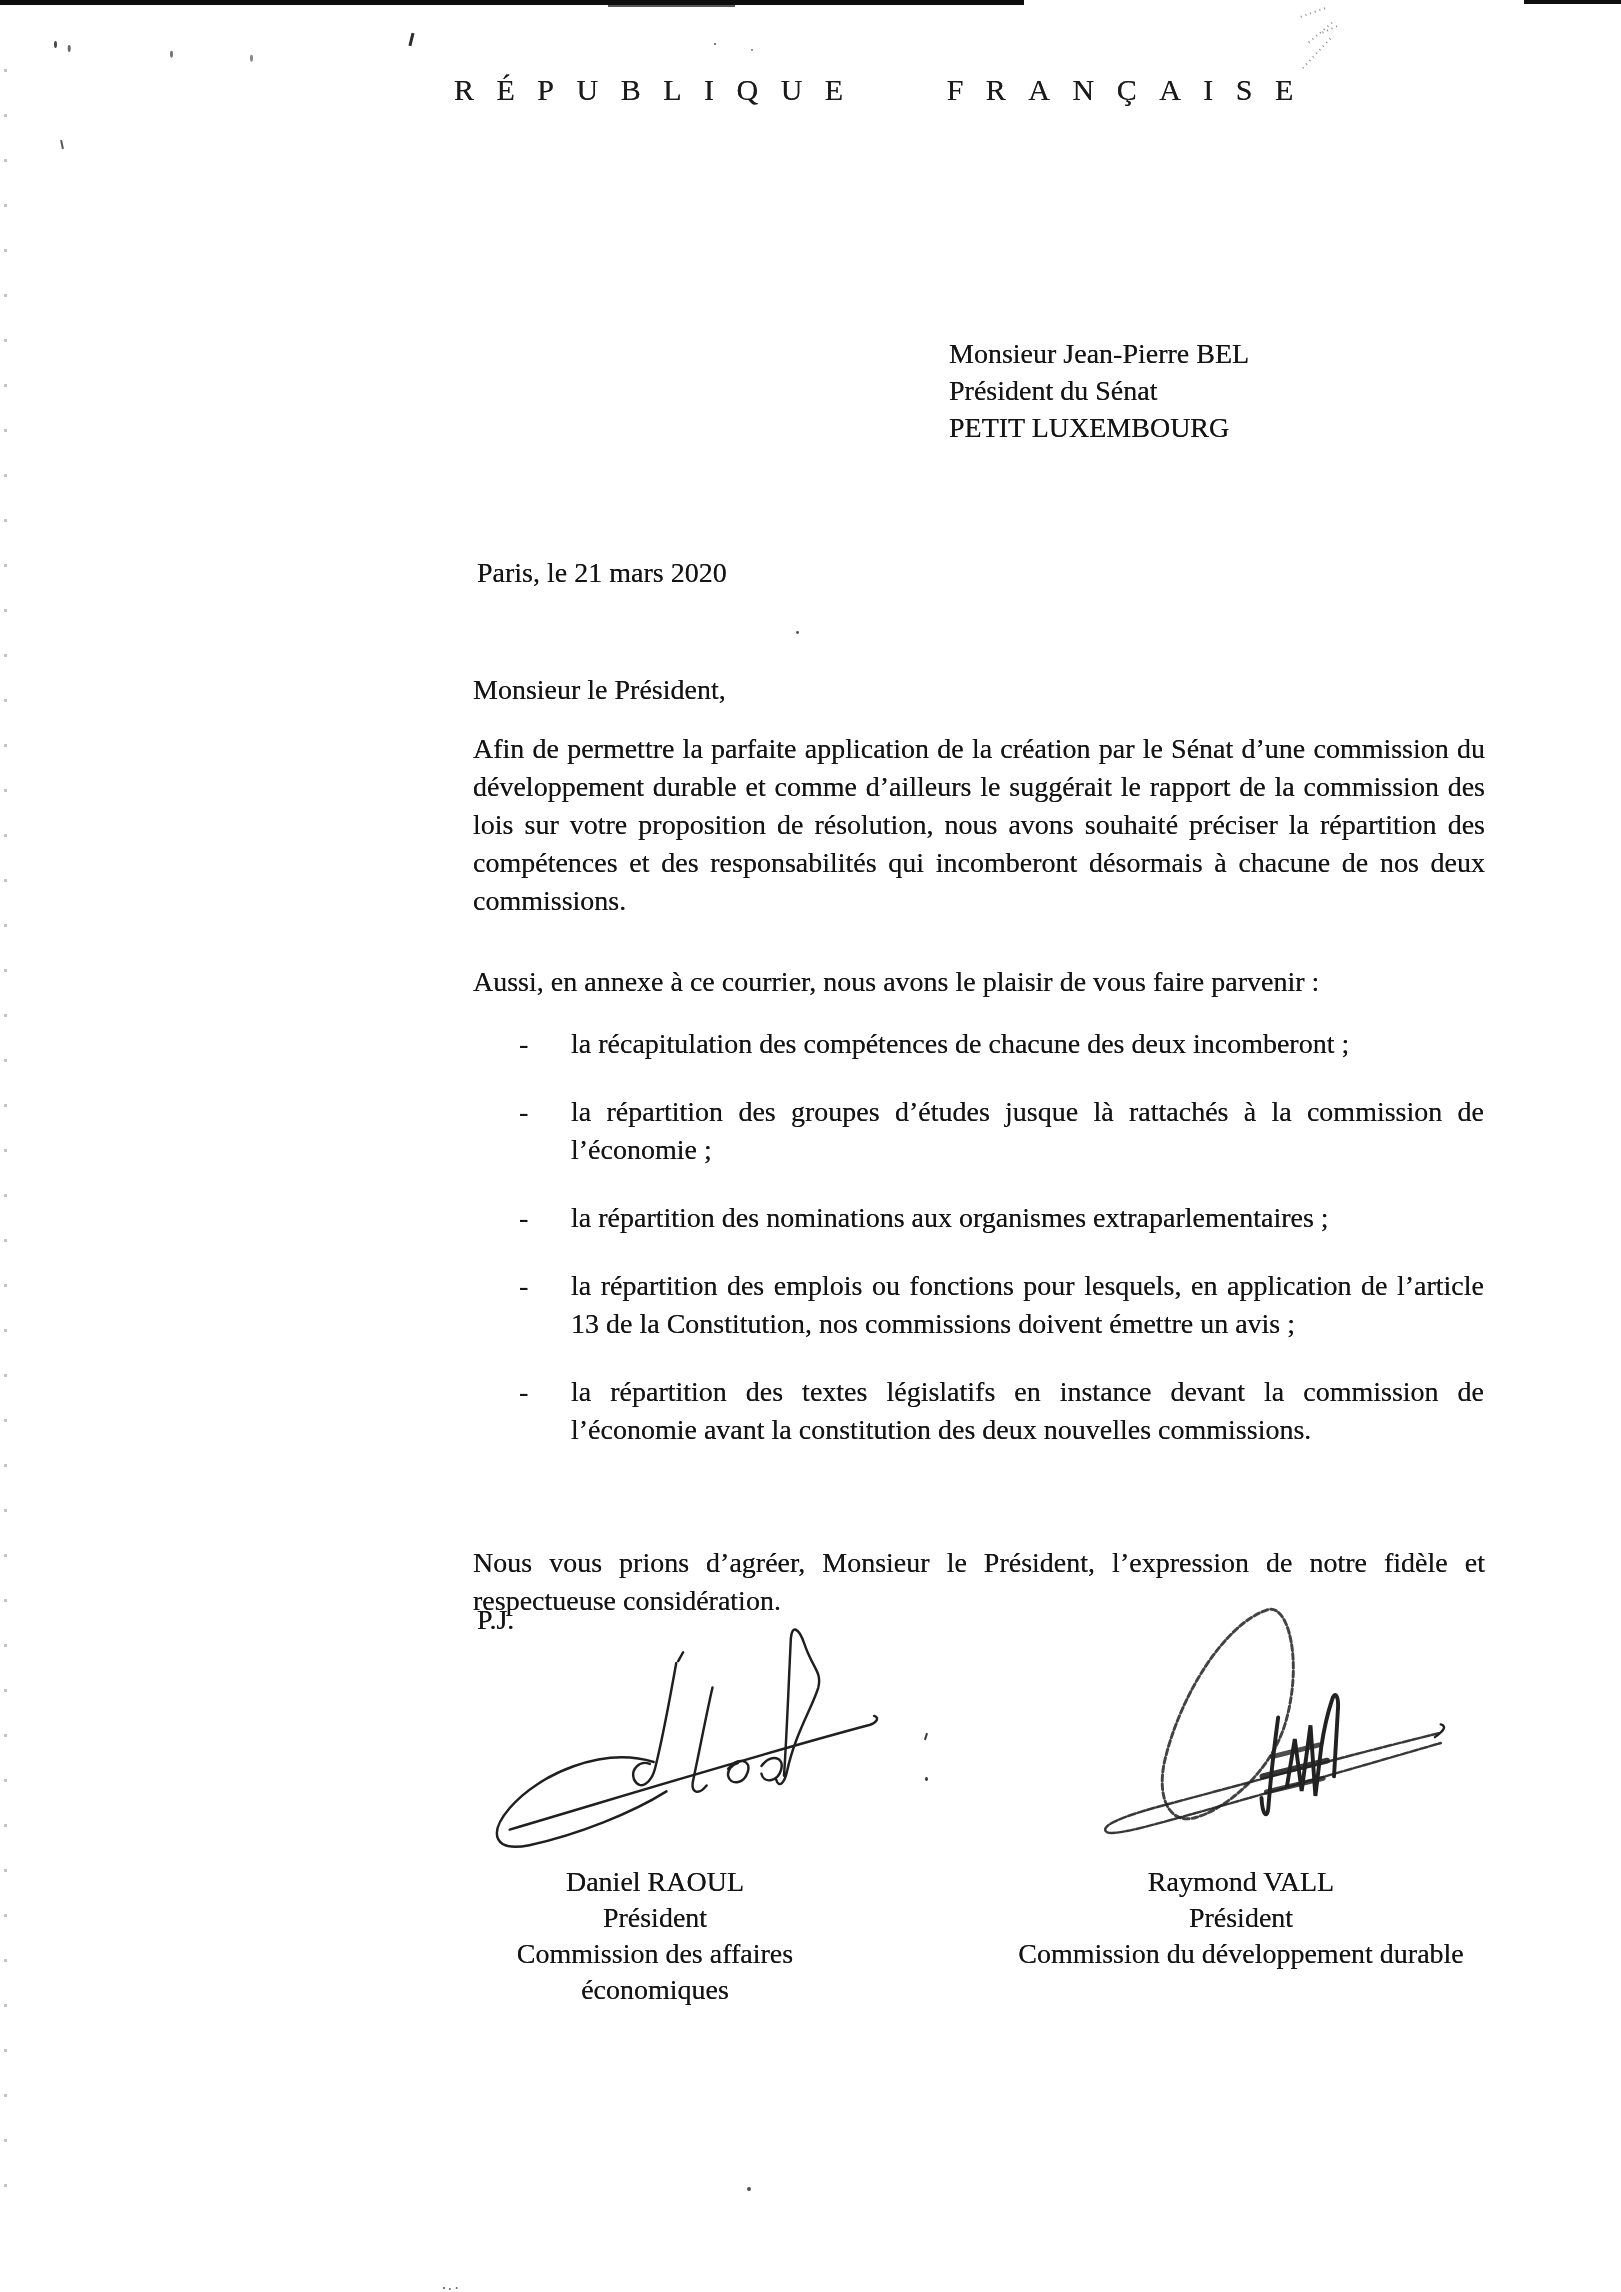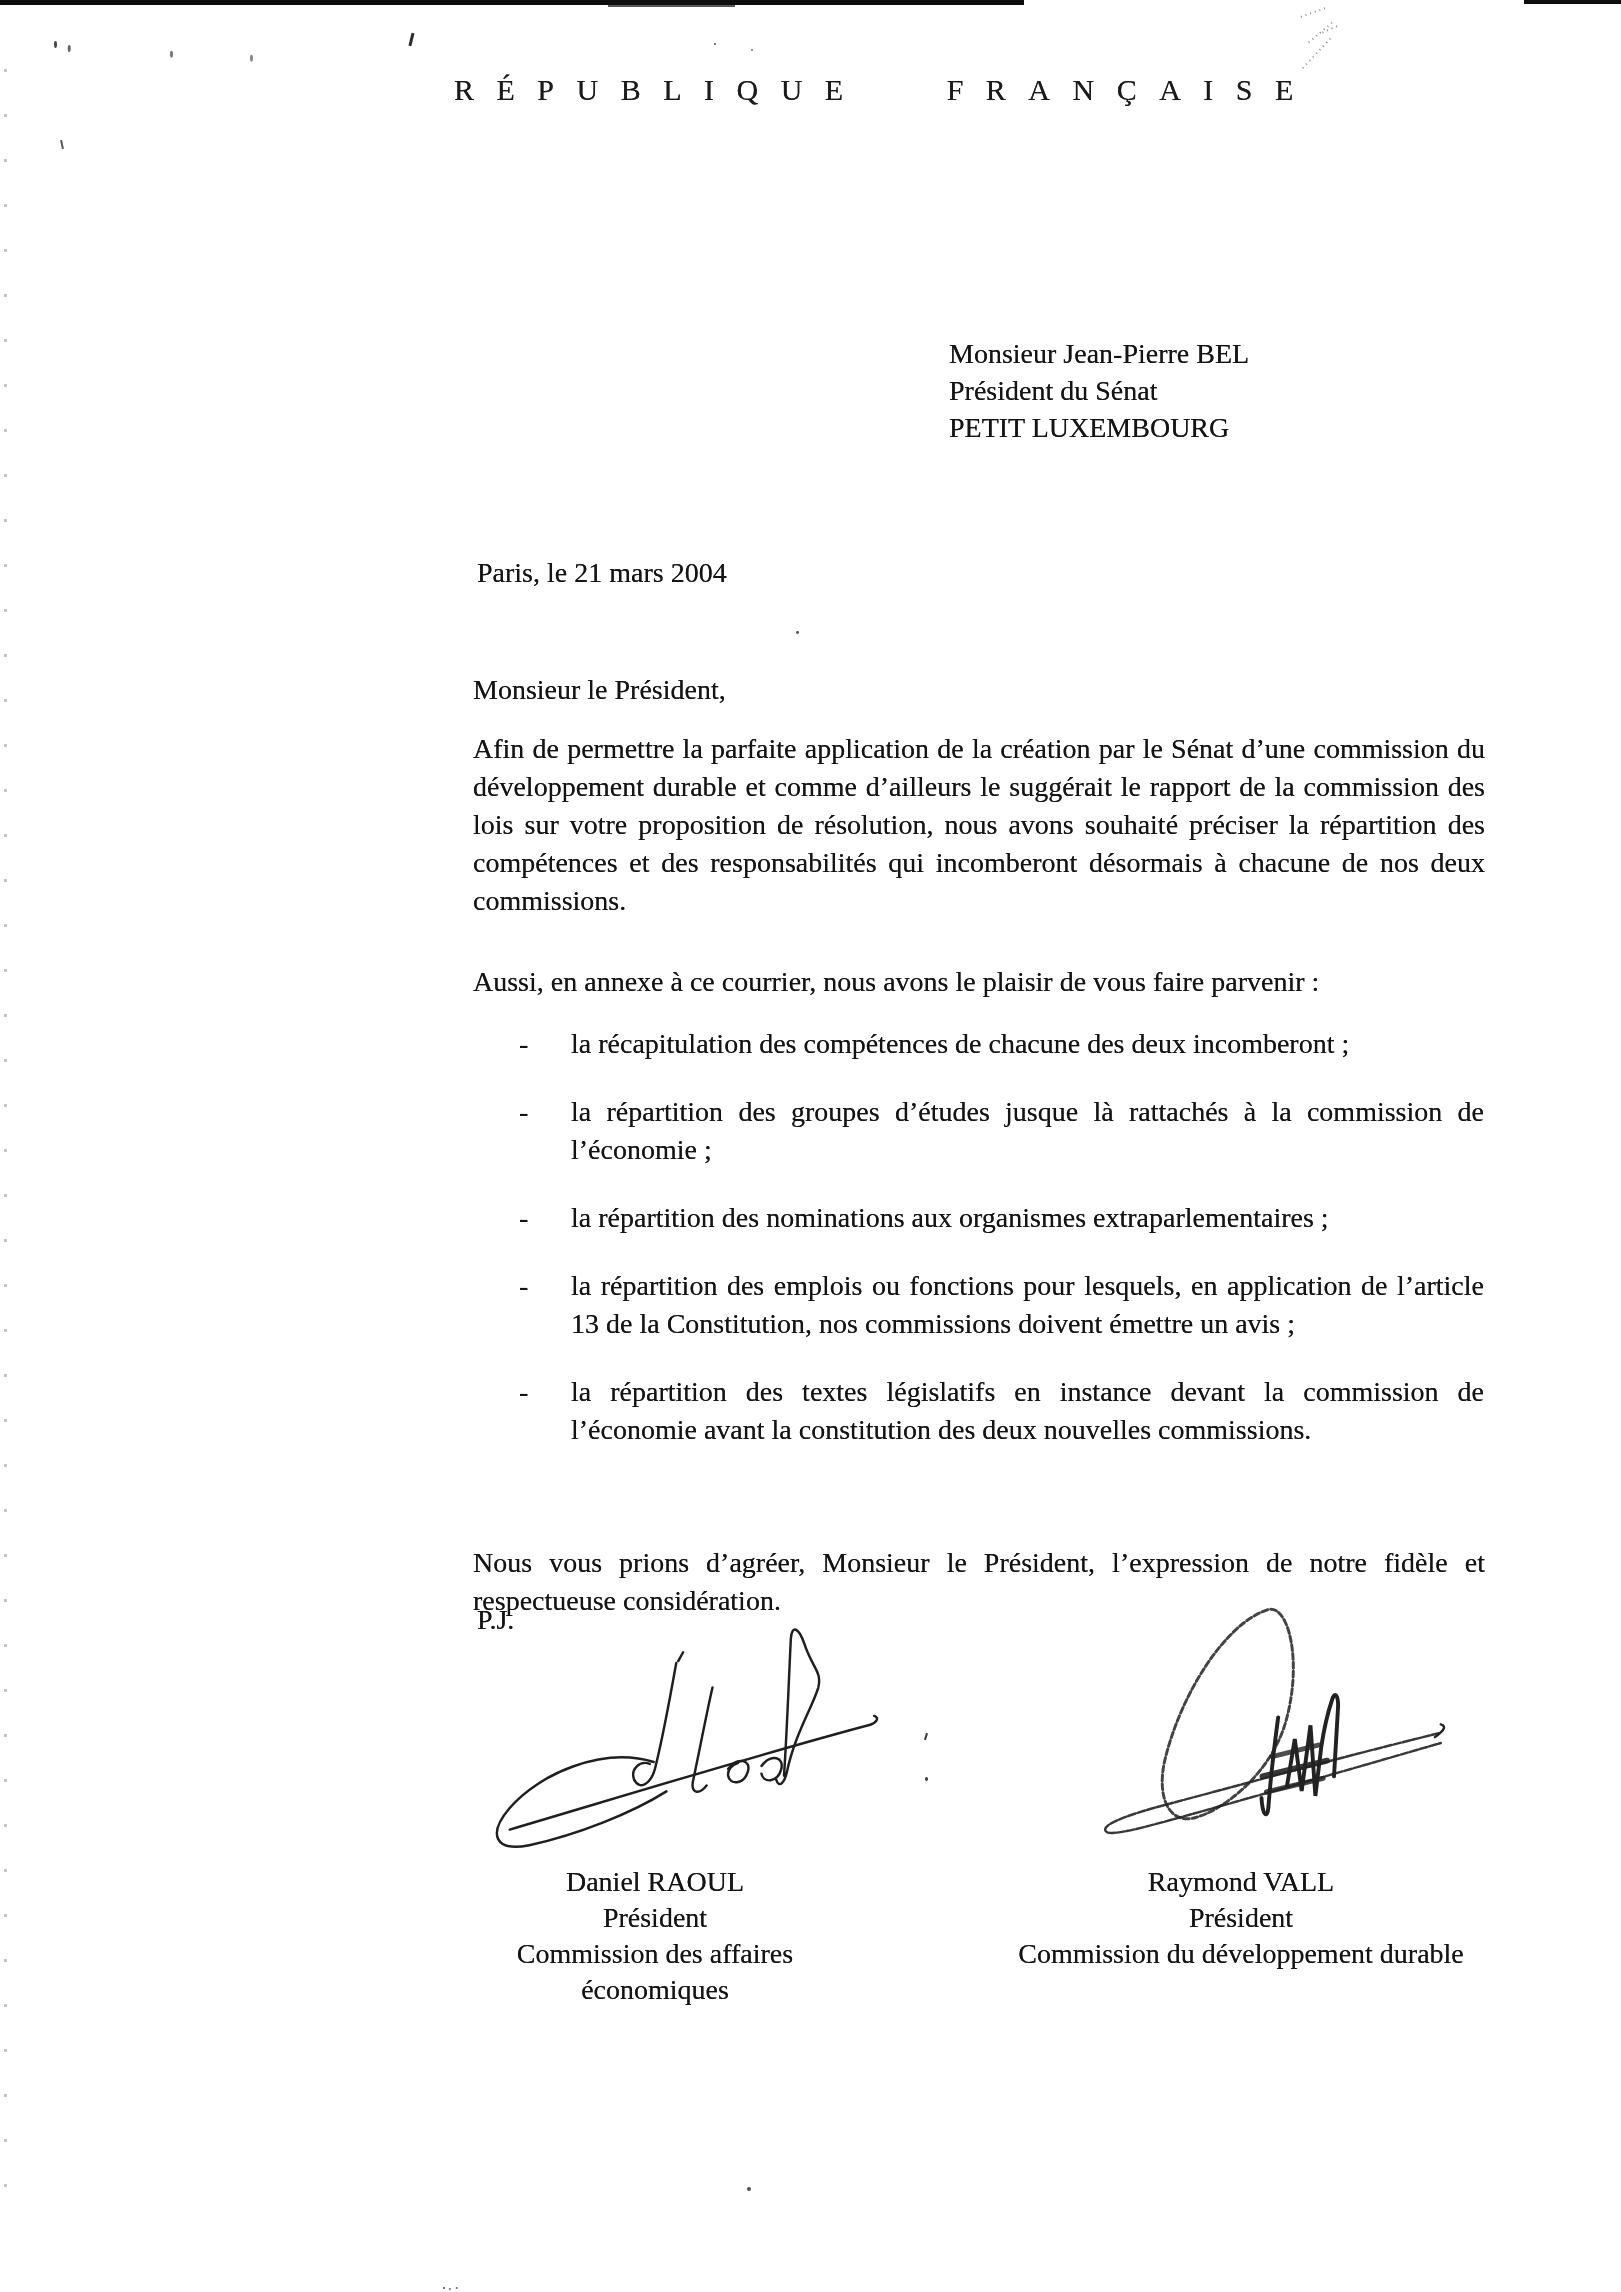--- a/index.html
+++ b/index.html
@@ -108,21 +108,21 @@
 
   <div class="header-title txt">RÉPUBLIQUE FRANÇAISE</div>
 
 
   <div class="recipient txt">
     <div>Monsieur Jean-Pierre BEL</div>
     <div>Président du Sénat</div>
     <div>PETIT LUXEMBOURG</div>
   </div>
 
-  <div class="date-line txt">Paris, le 21 mars 2004</div>
+  <div class="date-line txt">Paris, le 21 mars 2020</div>
   <div class="salutation txt">Monsieur le Président,</div>
 
   <div class="para para-intro txt">Aussi, en annexe à ce courrier, nous avons le plaisir de vous faire parvenir :</div>
   <div class="para para-1 txt">Afin de permettre la parfaite application de la création par le Sénat d’une commission du développement durable et comme d’ailleurs le suggérait le rapport de la commission des lois sur votre proposition de résolution, nous avons souhaité préciser la répartition des compétences et des responsabilités qui incomberont désormais à chacune de nos deux commissions.</div>
 
   <div class="bullets txt">
     <div class="bullet">
       <span class="bullet-marker">-</span>
       <span class="bullet-text">la récapitulation des compétences de chacune des deux incomberont ;</span>
     </div>

